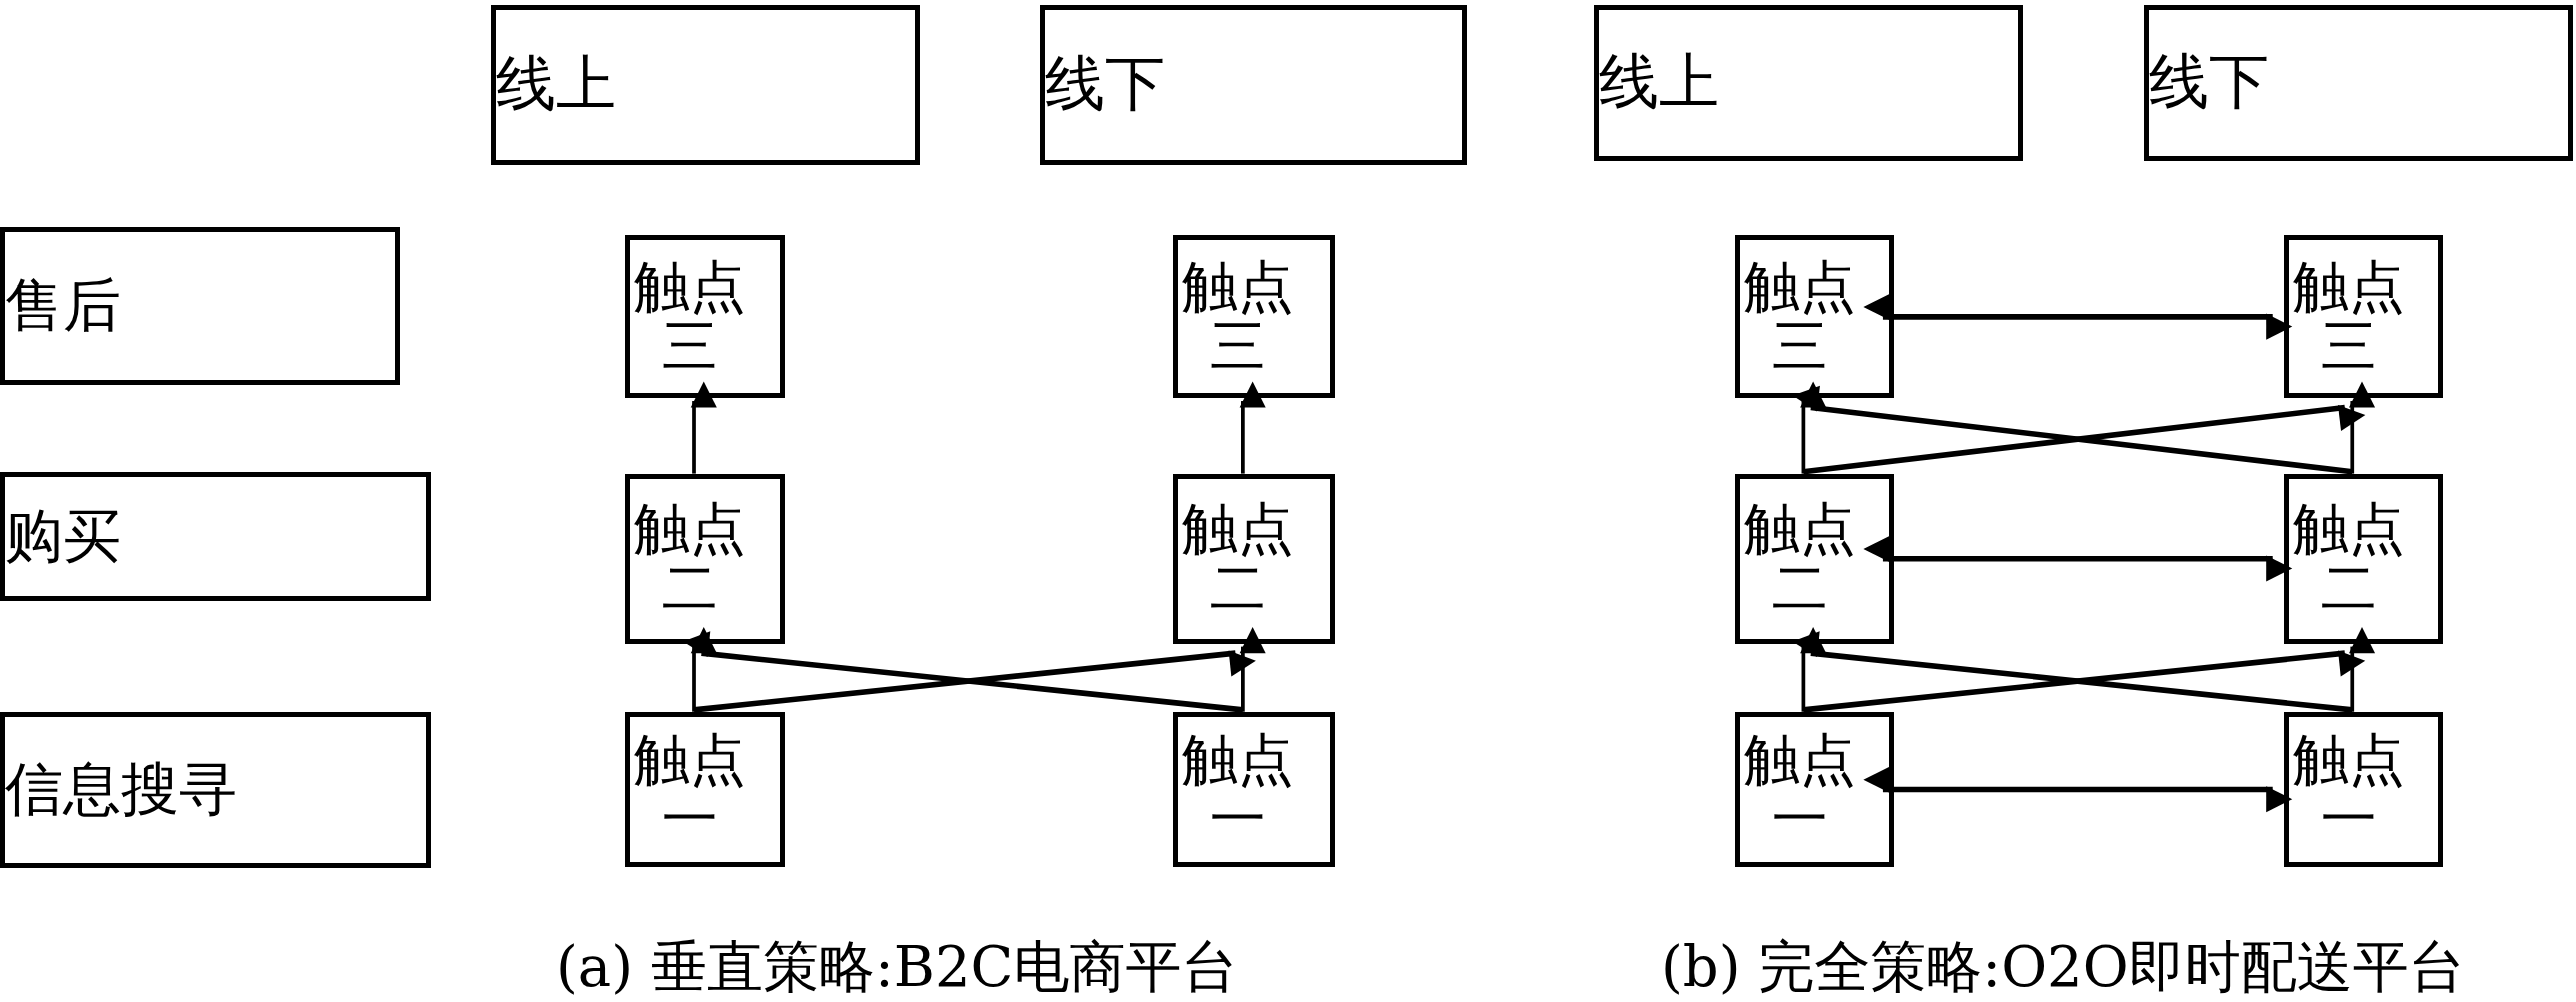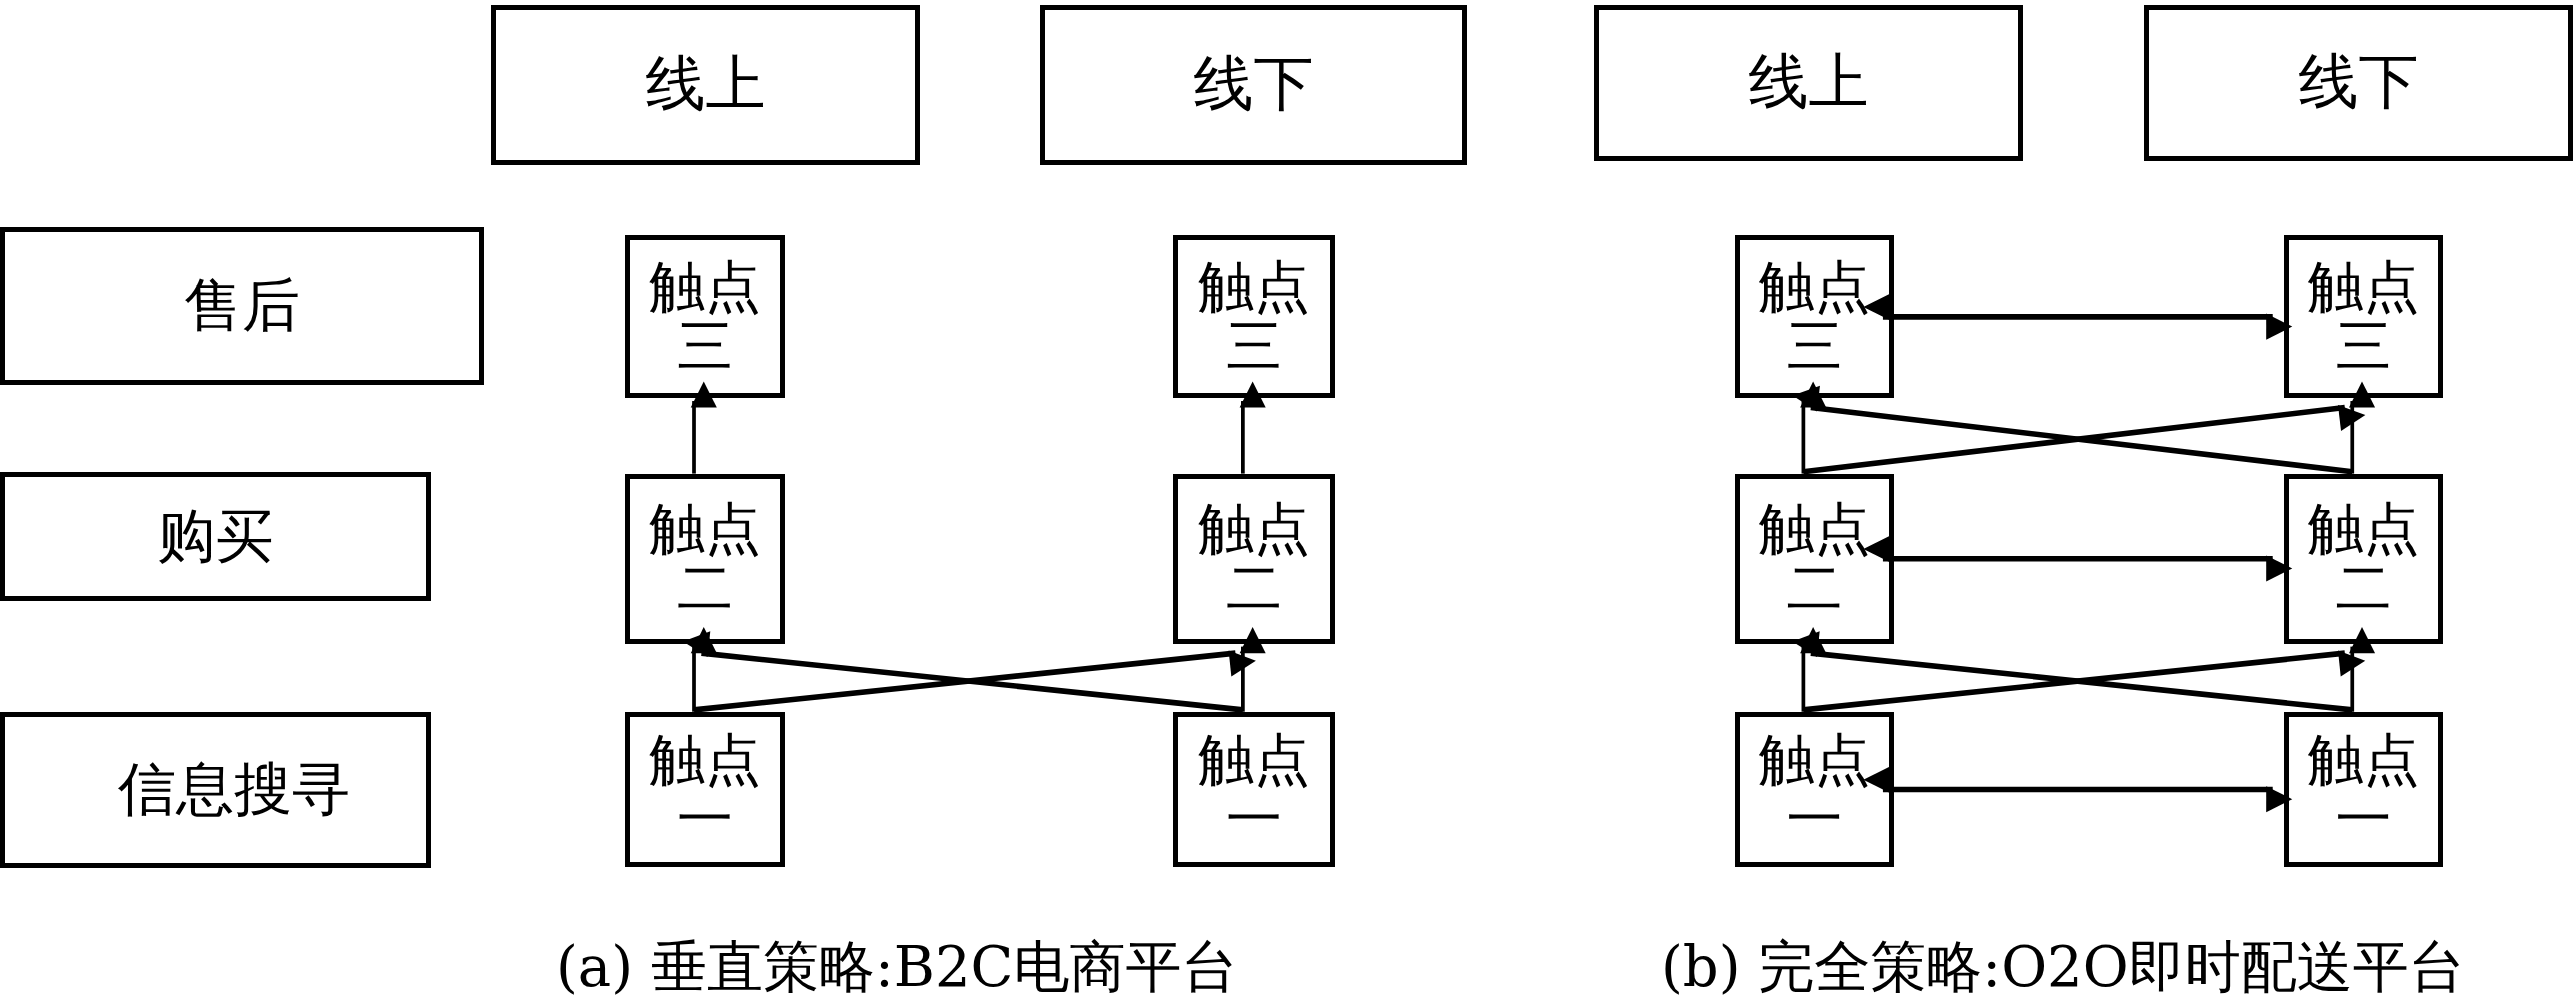--- a/index.html
+++ b/index.html
@@ -1,19 +1,19 @@
 <!DOCTYPE html>
 <html style="font-size:15px"><head>
 <meta charset="utf-8">
 <style>
   html, body { margin:0; padding:0; background:#ffffff; }
   body { width:2576px; height:1003px; position:relative; overflow:hidden;
          font-family:"DejaVu Serif","Liberation Serif", serif; color:#000; }
   .box { position:absolute; box-sizing:border-box; border:5.6px solid #000; background:#fff;
-         display:flex; align-items:center; justify-content:center; text-align:center; }
+         display:flex; align-items:center; text-align:center; }
   .hdr { font-size:60px; }
   .stage { font-size:58px; }
   .tp { font-size:56px; line-height:1.05; padding:5.6px 3.7px; word-break:break-all;margin-left:11px; }
   .tp span { display:block; }
   .caption { position:absolute; font-size:56px; white-space:nowrap; top:930px; }
   svg#arrows { position:absolute; left:0; top:0; }
 </style>
 </head>
 <body>
 
@@ -23,27 +23,27 @@
 <div class="box hdr" style="left:1040px;top:4.7px;width:427px;height:160px;">
     <span>线下</span>
   </div>
 <div class="box hdr" style="left:1594px;top:4.7px;width:429px;height:156px;">
     <span>线上</span>
   </div>
 <div class="box hdr" style="left:2144px;top:4.7px;width:429px;height:156px;">
     <span>线下</span>
   </div>
 
-<div class="box stage" style="left:0;top:227px;width:484px;height:158px;">
+<div class="box stage" style="left:0;top:227px;width:400px;height:158px;">
     <span>售后</span>
   </div>
 <div class="box stage" style="left:0;top:472px;width:431px;height:129px;">
     <span>购买</span>
   </div>
-<div class="box stage" style="left:0;top:712px;width:431px;height:156px;padding-left:37px;">
+<div class="box stage" style="left:0;top:712px;width:431px;height:156px;">
     <span>信息搜寻</span>
   </div>
 
 <div id="tp-layer">
     <div class="box tp" style="left: 614px; top: 235px; width: 160px; height: 163px;">
       <div>
         <span>触点</span>
         <span>三</span>
       </div>
     </div>

